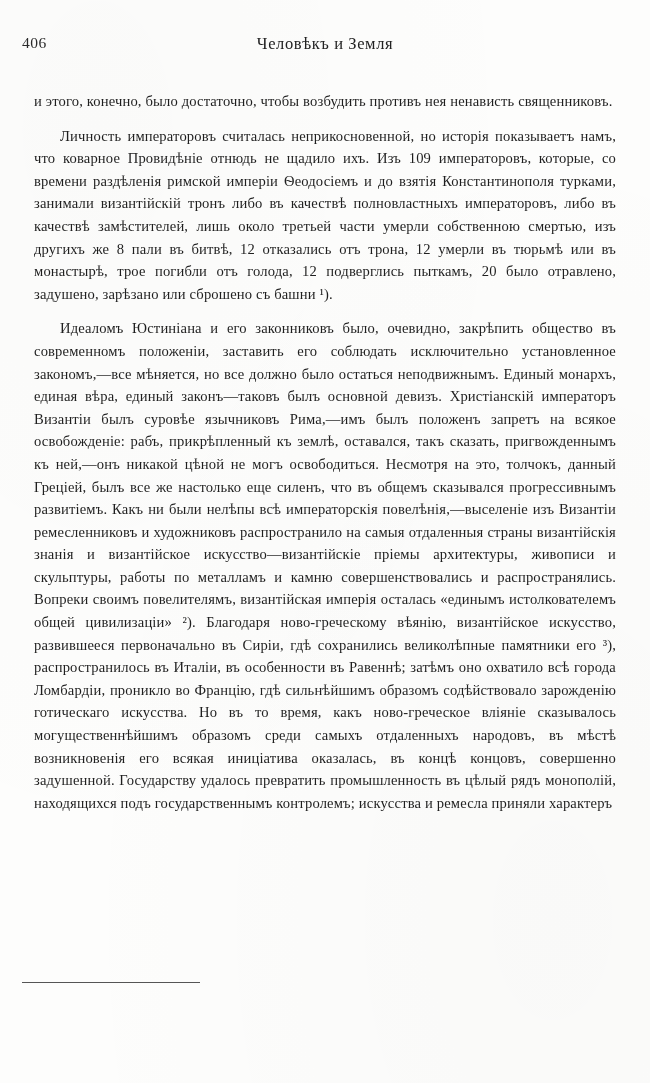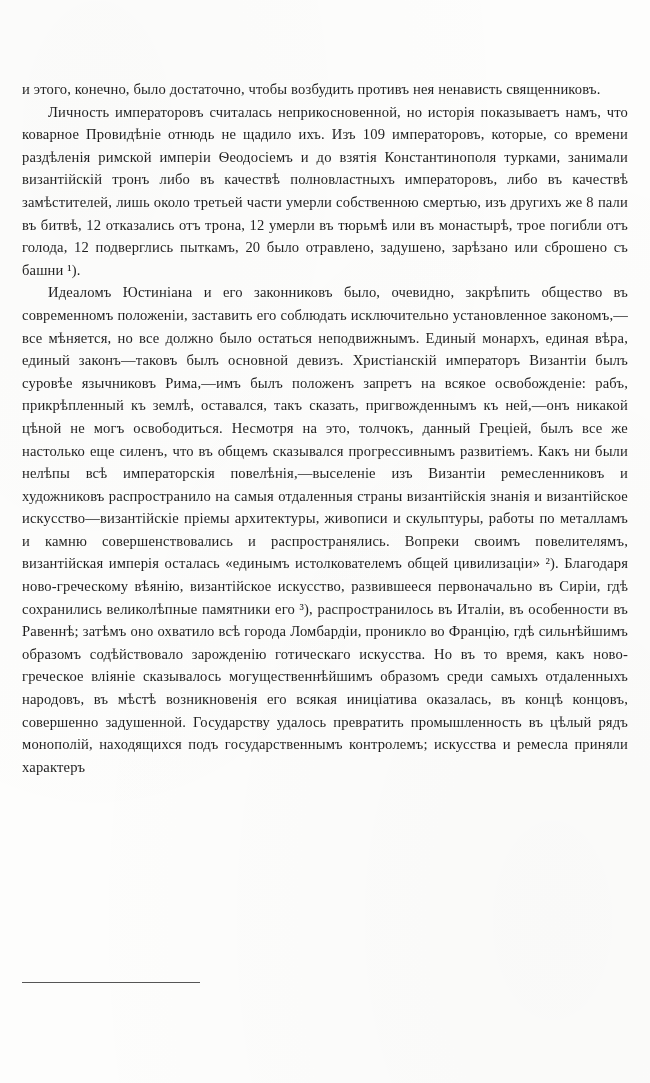--- a/index.html
+++ b/index.html
@@ -64,21 +64,21 @@
     top: 78px;
     width: 606px;
     font-size: 14.6px;
     line-height: 22.6px;
     text-align: justify;
     text-justify: inter-word;
     color: #1f1f1f;
     letter-spacing: 0.15px;
   }
   .body-text p {
-    margin: 0;
+    margin: 12px;
   }
   .body-text p.indent {
     text-indent: 26px;
   }
   .footnote-rule {
     position: absolute;
     left: 22px;
     top: 982px;
     width: 178px;
     height: 1px;
@@ -96,20 +96,24 @@
   }
   .footnotes .fn-indent {
     text-indent: 26px;
   }
 </style>
 </head>
 <body>
 
 <div class="page">
 
+  <div class="header">
+    <div class="folio">406</div>
+    <div class="running-title">Человѣкъ и Земля</div>
+  </div>
 
   <div class="body-text">
     <p>и этого, конечно, было достаточно, чтобы возбудить противъ нея ненависть священниковъ.</p>
     <p class="indent">Личность императоровъ считалась неприкосновенной, но исторія показываетъ намъ, что коварное Провидѣніе отнюдь не щадило ихъ. Изъ 109 императоровъ, которые, со времени раздѣленія римской имперіи Ѳеодосіемъ и до взятія Константинополя турками, занимали византійскій тронъ либо въ качествѣ полновластныхъ императоровъ, либо въ качествѣ замѣстителей, лишь около третьей части умерли собственною смертью, изъ другихъ же 8 пали въ битвѣ, 12 отказались отъ трона, 12 умерли въ тюрьмѣ или въ монастырѣ, трое погибли отъ голода, 12 подверглись пыткамъ, 20 было отравлено, задушено, зарѣзано или сброшено съ башни ¹).</p>
     <p class="indent">Идеаломъ Юстиніана и его законниковъ было, очевидно, закрѣпить общество въ современномъ положеніи, заставить его соблюдать исключительно установленное закономъ,—все мѣняется, но все должно было остаться неподвижнымъ. Единый монархъ, единая вѣра, единый законъ—таковъ былъ основной девизъ. Христіанскій императоръ Византіи былъ суровѣе язычниковъ Рима,—имъ былъ положенъ запретъ на всякое освобожденіе: рабъ, прикрѣпленный къ землѣ, оставался, такъ сказать, пригвожденнымъ къ ней,—онъ никакой цѣной не могъ освободиться. Несмотря на это, толчокъ, данный Греціей, былъ все же настолько еще силенъ, что въ общемъ сказывался прогрессивнымъ развитіемъ. Какъ ни были нелѣпы всѣ императорскія повелѣнія,—выселеніе изъ Византіи ремесленниковъ и художниковъ распространило на самыя отдаленныя страны византійскія знанія и византійское искусство—византійскіе пріемы архитектуры, живописи и скульптуры, работы по металламъ и камню совершенствовались и распространялись. Вопреки своимъ повелителямъ, византійская имперія осталась «единымъ истолкователемъ общей цивилизаціи» ²). Благодаря ново-греческому вѣянію, византійское искусство, развившееся первоначально въ Сиріи, гдѣ сохранились великолѣпные памятники его ³), распространилось въ Италіи, въ особенности въ Равеннѣ; затѣмъ оно охватило всѣ города Ломбардіи, проникло во Францію, гдѣ сильнѣйшимъ образомъ содѣйствовало зарожденію готическаго искусства. Но въ то время, какъ ново-греческое вліяніе сказывалось могущественнѣйшимъ образомъ среди самыхъ отдаленныхъ народовъ, въ мѣстѣ возникновенія его всякая иниціатива оказалась, въ концѣ концовъ, совершенно задушенной. Государству удалось превратить промышленность въ цѣлый рядъ монополій, находящихся подъ государственнымъ контролемъ; искусства и ремесла приняли характеръ</p>
   </div>
 
   <div class="footnote-rule"></div>
 
 

